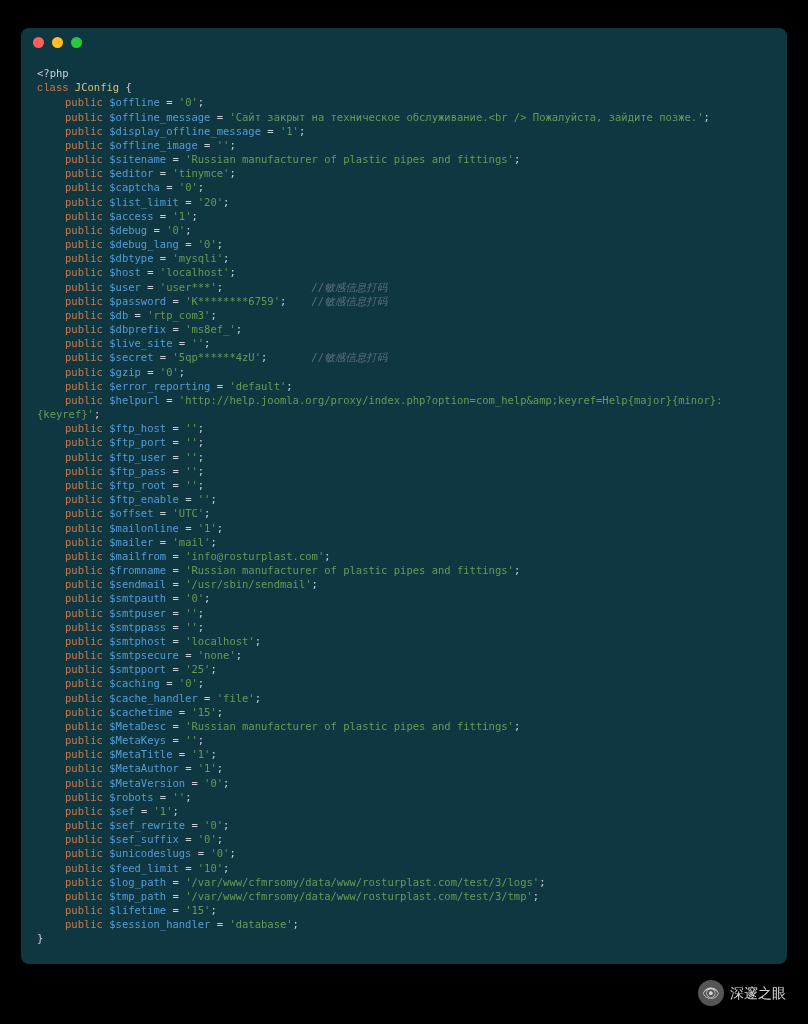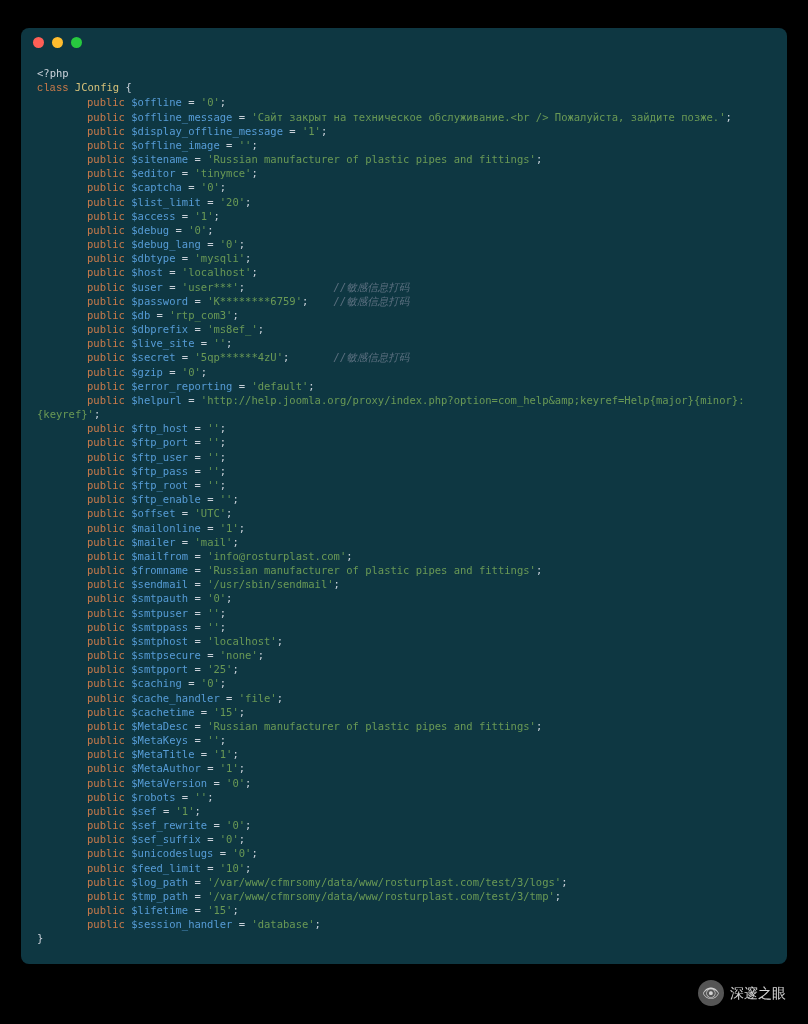--- a/index.html
+++ b/index.html
@@ -33,21 +33,21 @@
   .dot { width: 11px; height: 11px; border-radius: 50%; }
   .red { background: #ff5f56; }
   .yellow { background: #ffbd2e; }
   .green { background: #27c93f; }
   .code {
     padding: 10px 16px 18px 16px;
     color: #c9d1d9;
     white-space: pre;
     tab-size: 4;
   }
-  .kw { color: #c97a4a; margin-left: 22px; }        
+  .kw { color: #c97a4a; }        
   .kw2 { color: #c97a4a; font-family: Liberation Mono, monospace; }       
   .cls { color: #d6c27a; }       
   .tag { color: #c9d1d9; }       
   .var { color: #569cd6; text-align: right; }       
   .eq  { color: #c9d1d9; }
   .str { color: #6a9955; }       
   .cmt { color: #5c7080; font-style: italic; } 
   .brk { color: #c9d1d9; }       
   .ind { display:inline-block; width: 28px; }  
   .line { display:block; }

